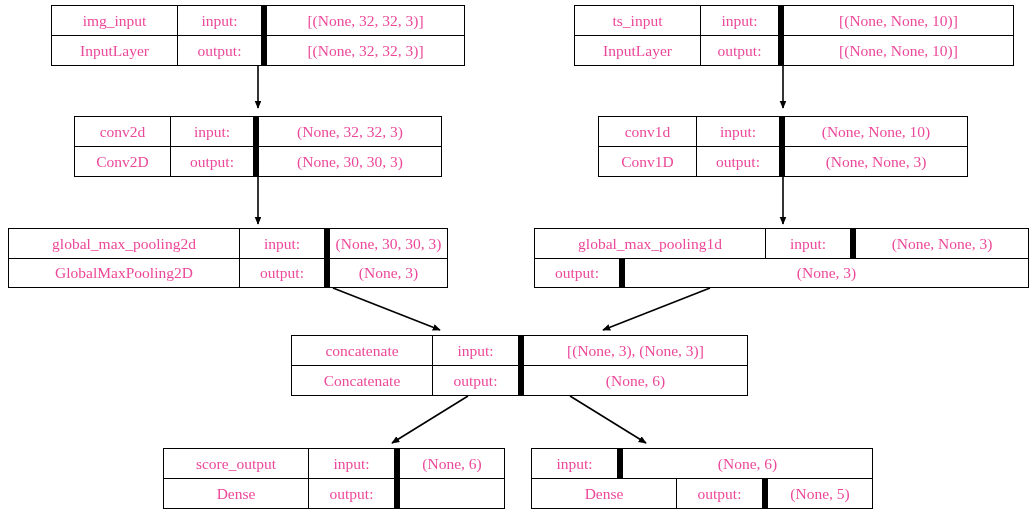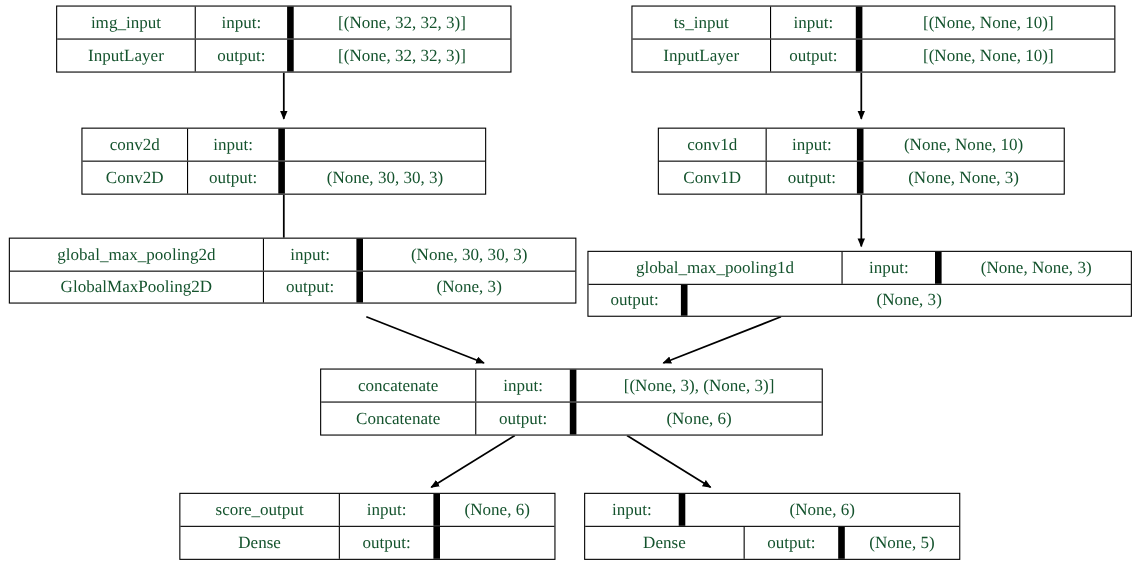--- a/index.html
+++ b/index.html
@@ -33,21 +33,21 @@
     border-bottom: 1px solid #000000;
   }
   .cell {
     display: flex;
     align-items: center;
     justify-content: center;
     box-sizing: border-box;
     padding: 0 6px;
     font-size: 15.5px;
     line-height: 1;
-    color: #14532d;
+    color: #ec4899;
     white-space: nowrap;
     overflow: hidden;
   }
   .cell.c-name {
     border-right: 1px solid #000000;
   }
   .cell.c-label {
     border-right: 6px solid #000000;
   }
   .cell.c-shape {
@@ -115,20 +115,21 @@
       <div class="cell c-name" style="width:126px;">InputLayer</div>
       <div class="cell c-label" style="width:83px;">output:</div>
       <div class="cell c-shape" style="flex:1;">[(None, None, 10)]</div>
     </div>
   </div>
 
   <div class="node" style="left:74px; top:116px; width:368px; height:61px;">
     <div class="node-row top">
       <div class="cell c-name" style="width:96px;">conv2d</div>
       <div class="cell c-label" style="width:88px;">input:</div>
+      <div class="cell c-shape" style="flex:1;">(None, 32, 32, 3)</div>
     </div>
     <div class="node-row">
       <div class="cell c-name" style="width:96px;">Conv2D</div>
       <div class="cell c-label" style="width:88px;">output:</div>
       <div class="cell c-shape" style="flex:1;">(None, 30, 30, 3)</div>
     </div>
   </div>
 
   <div class="node" style="left:598px; top:116px; width:370px; height:61px;">
     <div class="node-row top">
@@ -136,21 +137,21 @@
       <div class="cell c-label" style="width:88px;">input:</div>
       <div class="cell c-shape" style="flex:1;">(None, None, 10)</div>
     </div>
     <div class="node-row">
       <div class="cell c-name" style="width:98px;">Conv1D</div>
       <div class="cell c-label" style="width:88px;">output:</div>
       <div class="cell c-shape" style="flex:1;">(None, None, 3)</div>
     </div>
   </div>
 
-  <div class="node" style="left:8px; top:216px; width:516px; height:60px;">
+  <div class="node" style="left:8px; top:228px; width:440px; height:60px;">
     <div class="node-row top">
       <div class="cell c-name" style="width:231px;">global_max_pooling2d</div>
       <div class="cell c-label" style="width:90px;">input:</div>
       <div class="cell c-shape" style="flex:1;">(None, 30, 30, 3)</div>
     </div>
     <div class="node-row">
       <div class="cell c-name" style="width:231px;">GlobalMaxPooling2D</div>
       <div class="cell c-label" style="width:90px;">output:</div>
       <div class="cell c-shape" style="flex:1;">(None, 3)</div>
     </div>

